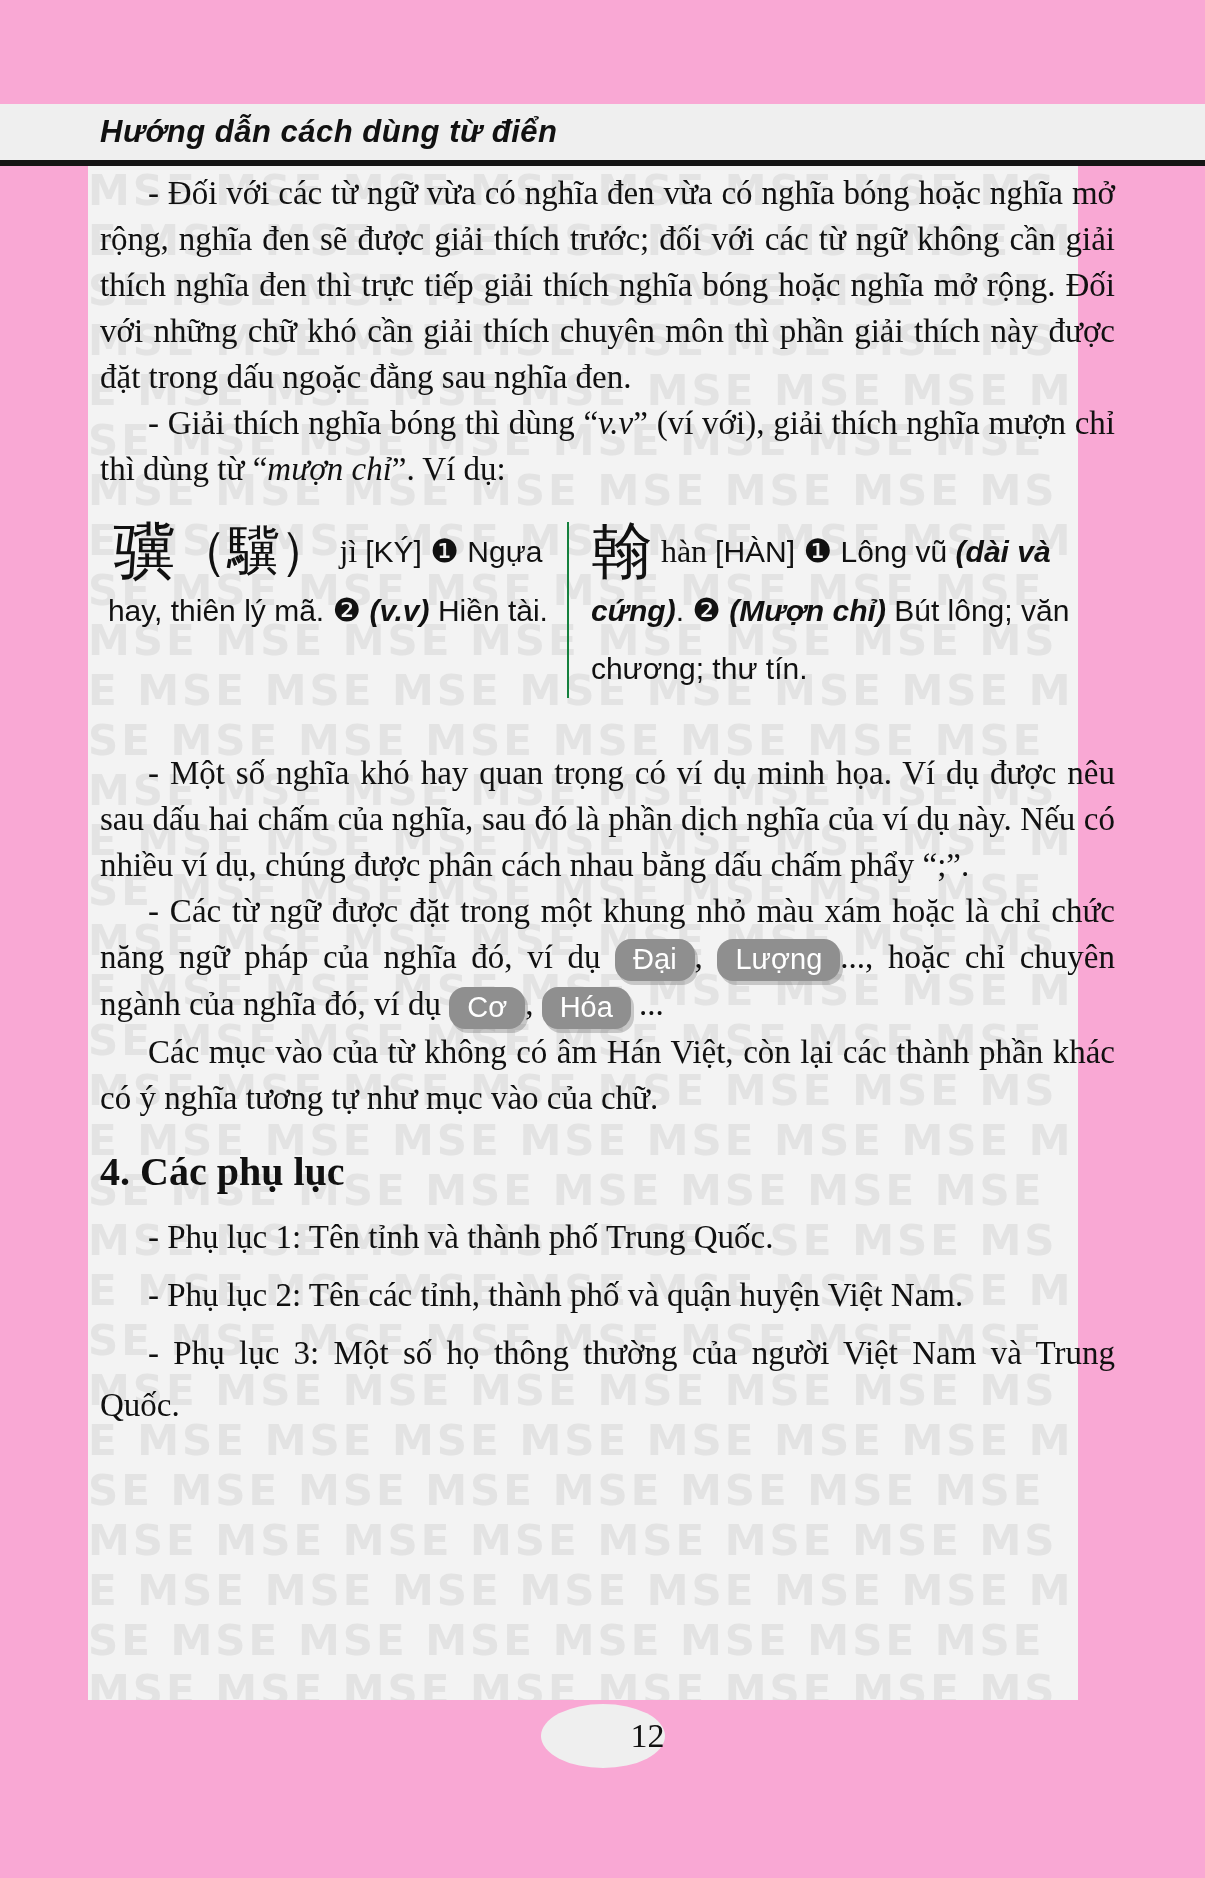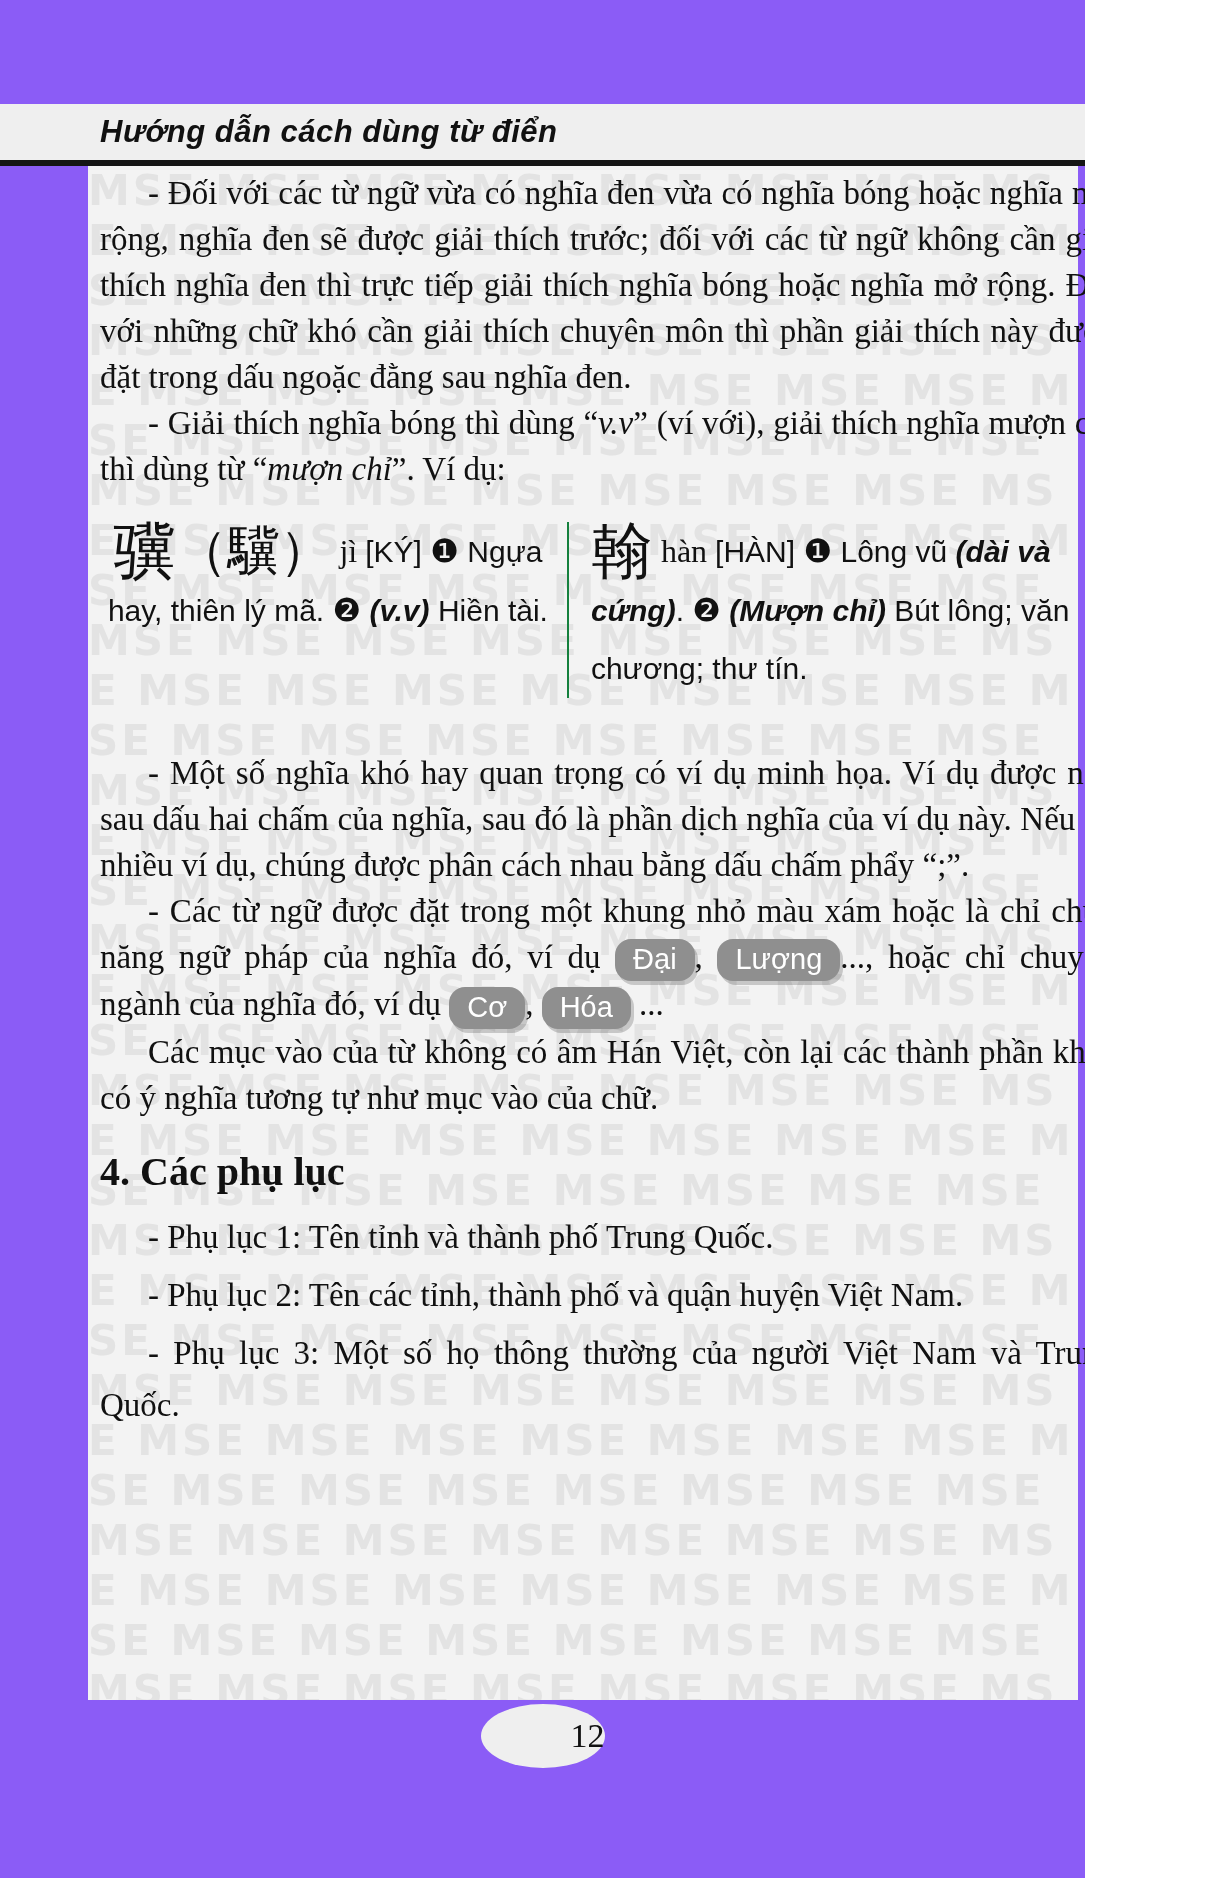--- a/index.html
+++ b/index.html
@@ -1,18 +1,18 @@
 <!DOCTYPE html>
 <html><head>
 <meta charset="utf-8">
 <style>
   html,body { margin:0; padding:0; background:#ffffff; }
   .page {
-    position:relative; width:1085px; height:1878px;
-    background:#8b5cf6; overflow:hidden;
+    position:relative; width:1205px; height:1878px;
+    background:#f9a8d4; overflow:hidden;
     font-family:"Liberation Serif", serif; color:#111;
   }
 
   
   .header-band {
     position:absolute; left:0; top:104px; width:1205px; height:56px;
     background:#efefef;
   }
   .header-title {
     padding:10px 0 0 100px;

